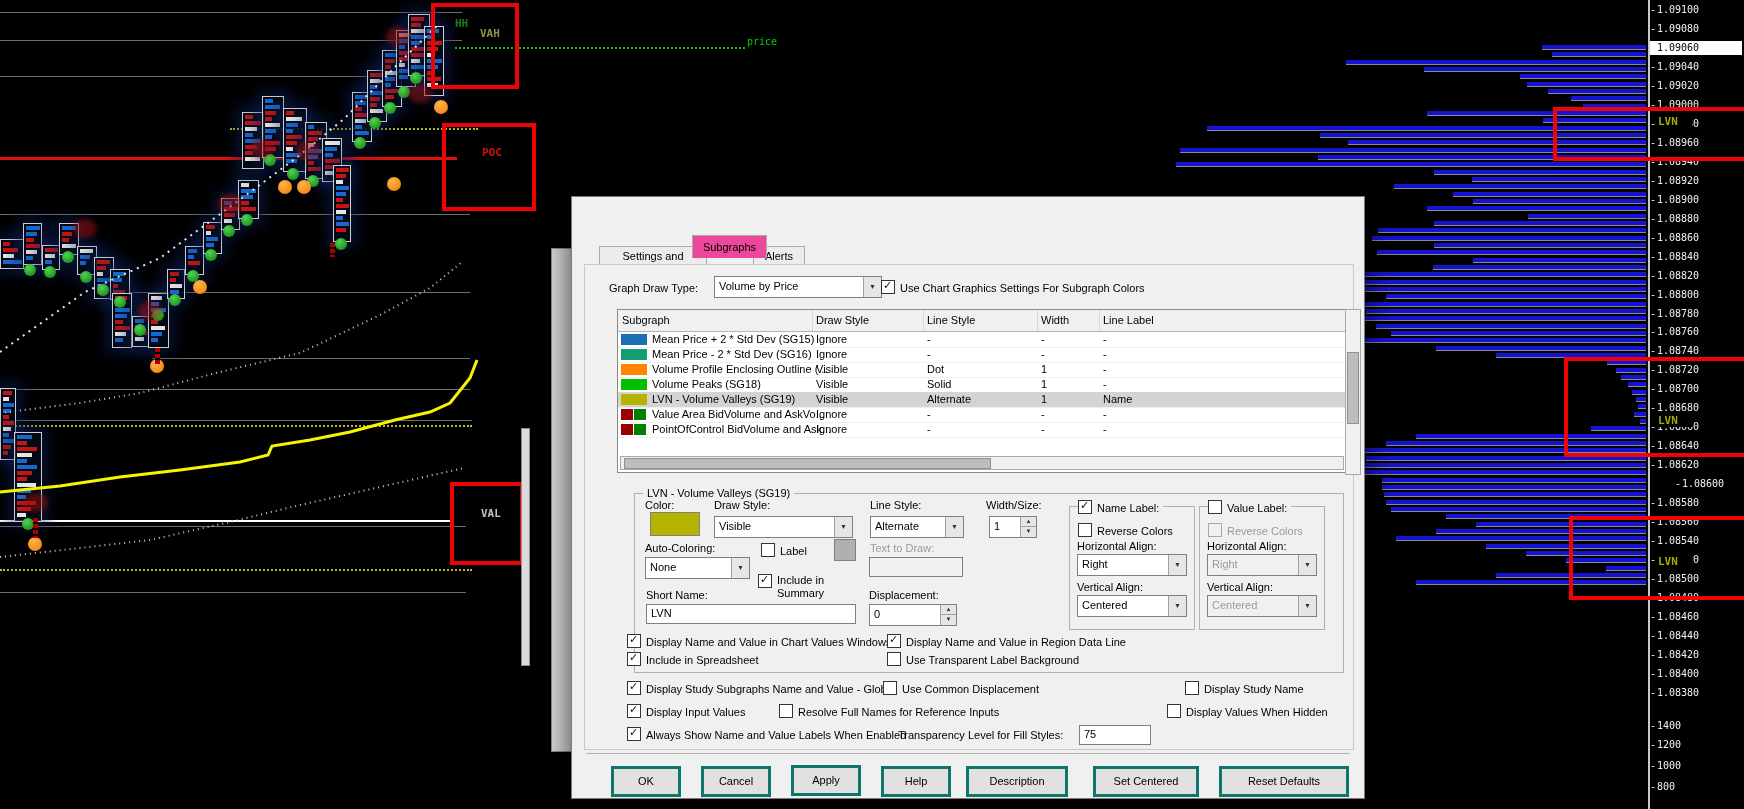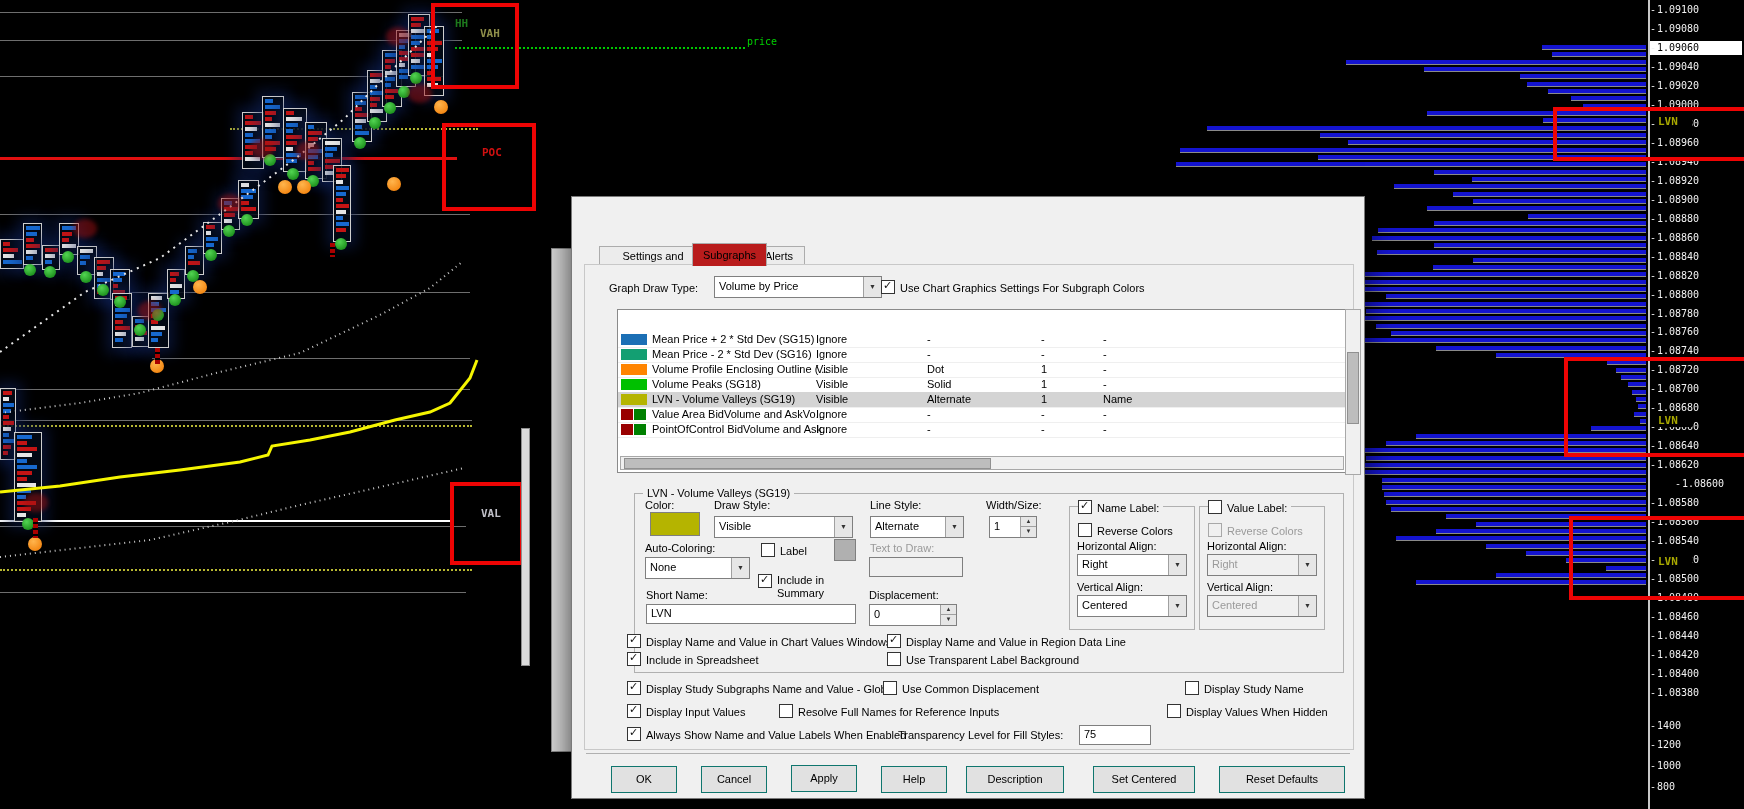--- a/index.html
+++ b/index.html
@@ -38,21 +38,21 @@
   #dlg{position:absolute;left:571px;top:196px;width:792px;height:601px;background:#f0f0f0;
        border:1px solid #7a7a7a;box-shadow:0 10px 30px rgba(0,0,0,.75);font-size:11px;color:#000;}
   #dlg .abs{position:absolute;}
   #titlebar{position:absolute;left:0;top:0;width:100%;height:26px;background:#f0f0f0;
             border-bottom:1px solid #e3e3e3;}
   #title-text{position:absolute;left:13px;top:6px;font-size:12px;color:#3c3c3c;}
   #close-x{position:absolute;right:14px;top:4px;width:18px;height:18px;color:#555;
            font-size:13px;text-align:center;line-height:18px;cursor:pointer;}
   .tab{position:absolute;top:49px;height:19px;background:#ececec;border:1px solid #acacac;
        border-bottom:none;text-align:center;line-height:18px;padding:0 7px;}
-  .tab.active{top:46px;height:22px;background:#b91c1c;z-index:3;line-height:22px;}
+  .tab.active{top:38px;height:22px;background:#ec4899;z-index:3;line-height:22px;}
   #panel{position:absolute;left:12px;top:67px;width:768px;height:484px;border:1px solid #c8c8c8;
          background:#f0f0f0;}
   .lab{position:absolute;white-space:nowrap;}
   .lab.dis{color:#9a9a9a;}
   .combo{position:absolute;background:#fff;border:1px solid #7f7f7f;height:20px;}
   .combo .ctext{position:absolute;left:4px;top:3px;white-space:nowrap;}
   .combo .cbtn{position:absolute;right:0;top:0;width:17px;height:100%;background:#e6e6e6;
                border-left:1px solid #a0a0a0;text-align:center;font-size:7px;line-height:20px;color:#333;}
   .combo.dis{background:#f0f0f0;}
   .combo.dis .ctext{color:#9a9a9a;}
@@ -78,21 +78,21 @@
   #sgthead{position:absolute;left:0;top:0;width:100%;height:21px;background:#f0f0f0;
            border-bottom:1px solid #b5b5b5;}
   .thcell{position:absolute;top:4px;font-size:11px;}
   .tvline{position:absolute;top:0;width:0;height:100%;border-left:1px solid #d8d8d8;}
   .trow{position:absolute;left:0;width:100%;height:15px;border-bottom:1px solid #efefef;}
   .trow.sel{background:#d4d4d4;}
   .trow span{position:absolute;top:1px;white-space:nowrap;font-size:11px;}
   .rsw{position:absolute;top:2px;height:11px;}
   .sbv{position:absolute;background:#f0f0f0;border:1px solid #a8a8a8;}
   .sbthumb{position:absolute;background:#bdbdbd;border:1px solid #909090;}
-  .btn{position:absolute;height:25px;background:#e1e1e1;border:1px solid #0f766e;
+  .btn{position:absolute;height:25px;background:#e1e1e1;border:3px solid #0f766e;
        text-align:center;line-height:25px;font-size:11px;cursor:pointer;}
   #btnsep{position:absolute;left:14px;top:556px;width:764px;border-top:1px solid #b0b0b0;}
   .graybtn{position:absolute;background:#b0b0b0;border:1px solid #7f7f7f;}
 </style>
 </head>
 <body>
 
 <div id="stage">
 
   <div id="chart-layer">
@@ -566,20 +566,31 @@
     <span class="lab abs" style="left:37px;top:85px">Graph Draw Type:</span>
     <span class="combo" style="left:142px;top:79px;width:166px">
       <span class="ctext">Volume by Price</span>
       <span class="cbtn">▼</span>
     </span>
     <span class="cb" style="left:309px;top:83px">
       <span class="cbx on"></span><span>Use Chart Graphics Settings For Subgraph Colors</span>
     </span>
 
     <div id="sgtable">
+      <div id="sgthead">
+        <span class="thcell" style="left:4px">Subgraph</span>
+        <span class="thcell" style="left:198px">Draw Style</span>
+        <span class="thcell" style="left:309px">Line Style</span>
+        <span class="thcell" style="left:423px">Width</span>
+        <span class="thcell" style="left:485px">Line Label</span>
+        <span class="tvline" style="left:194px"></span>
+          <span class="tvline" style="left:305px"></span>
+        <span class="tvline" style="left:419px"></span>
+          <span class="tvline" style="left:481px"></span>
+      </div>
       <div id="sgrows" style="position:absolute;left:0;top:22px;width:100%">
           <div class="trow" style="top: 0px;">
             <div class="rsw" style="left: 3px; width: 26px; background: rgb(27, 111, 181);"></div>
             <span style="left: 34px;">Mean Price + 2 * Std Dev (SG15)</span>
             <span style="left: 198px;">Ignore</span>
             <span style="left: 309px;">-</span>
             <span style="left: 423px;">-</span>
             <span style="left: 485px;">-</span>
           </div>
           <div class="trow" style="top: 15px;">

